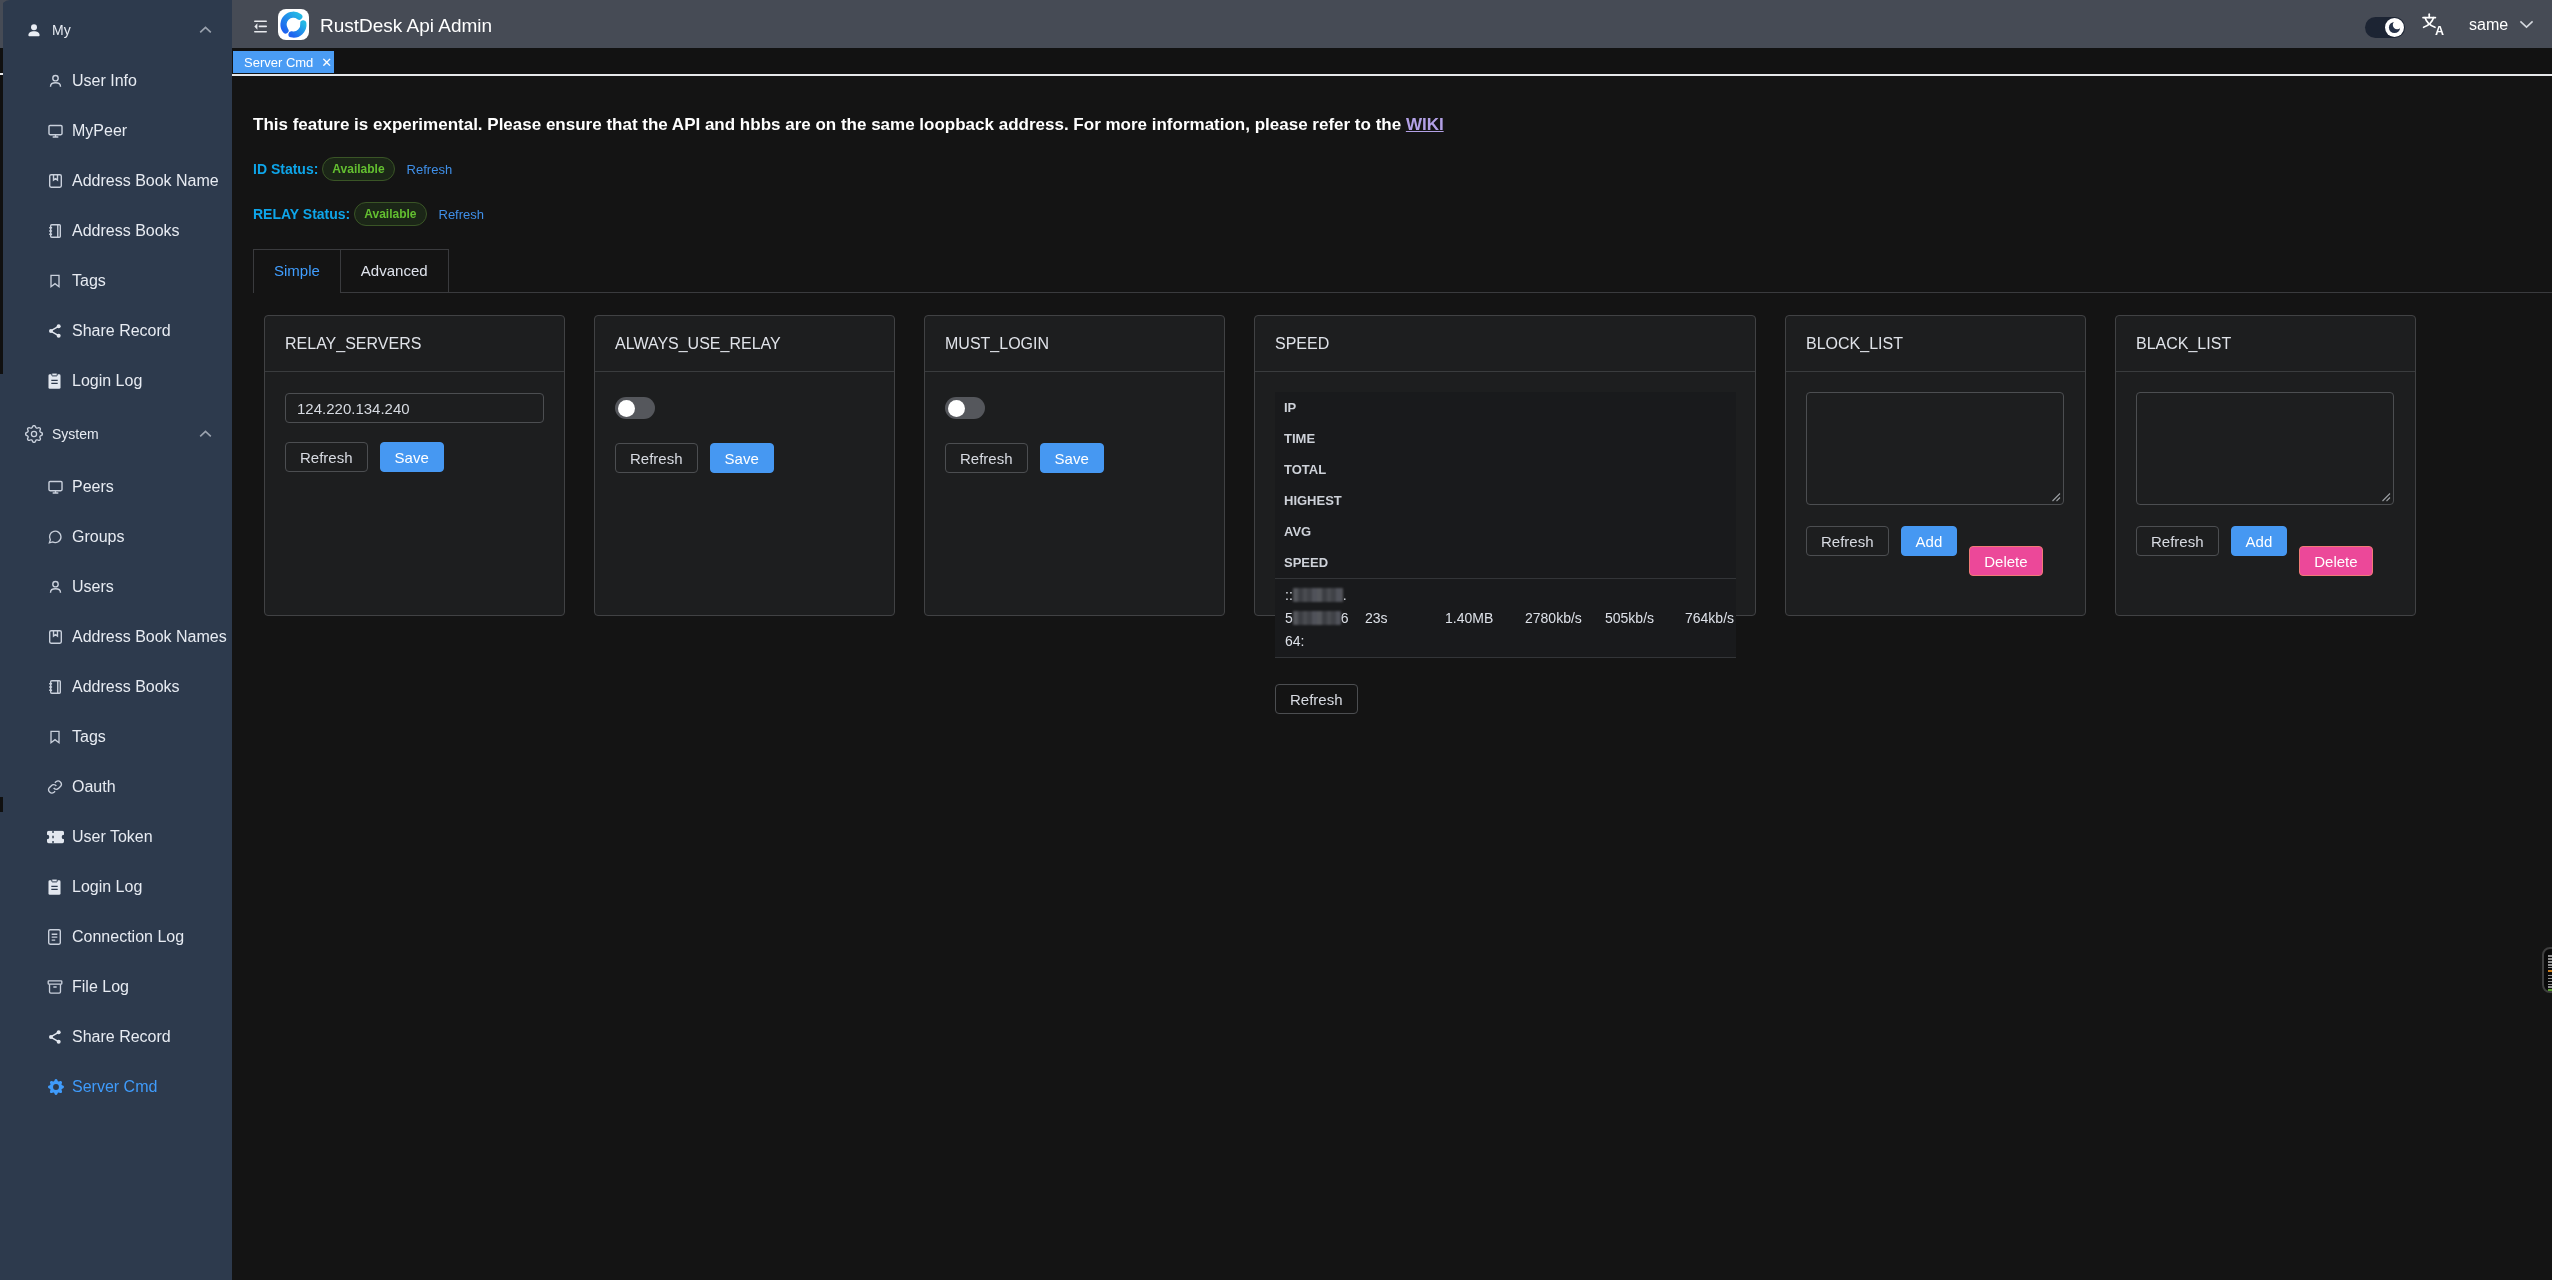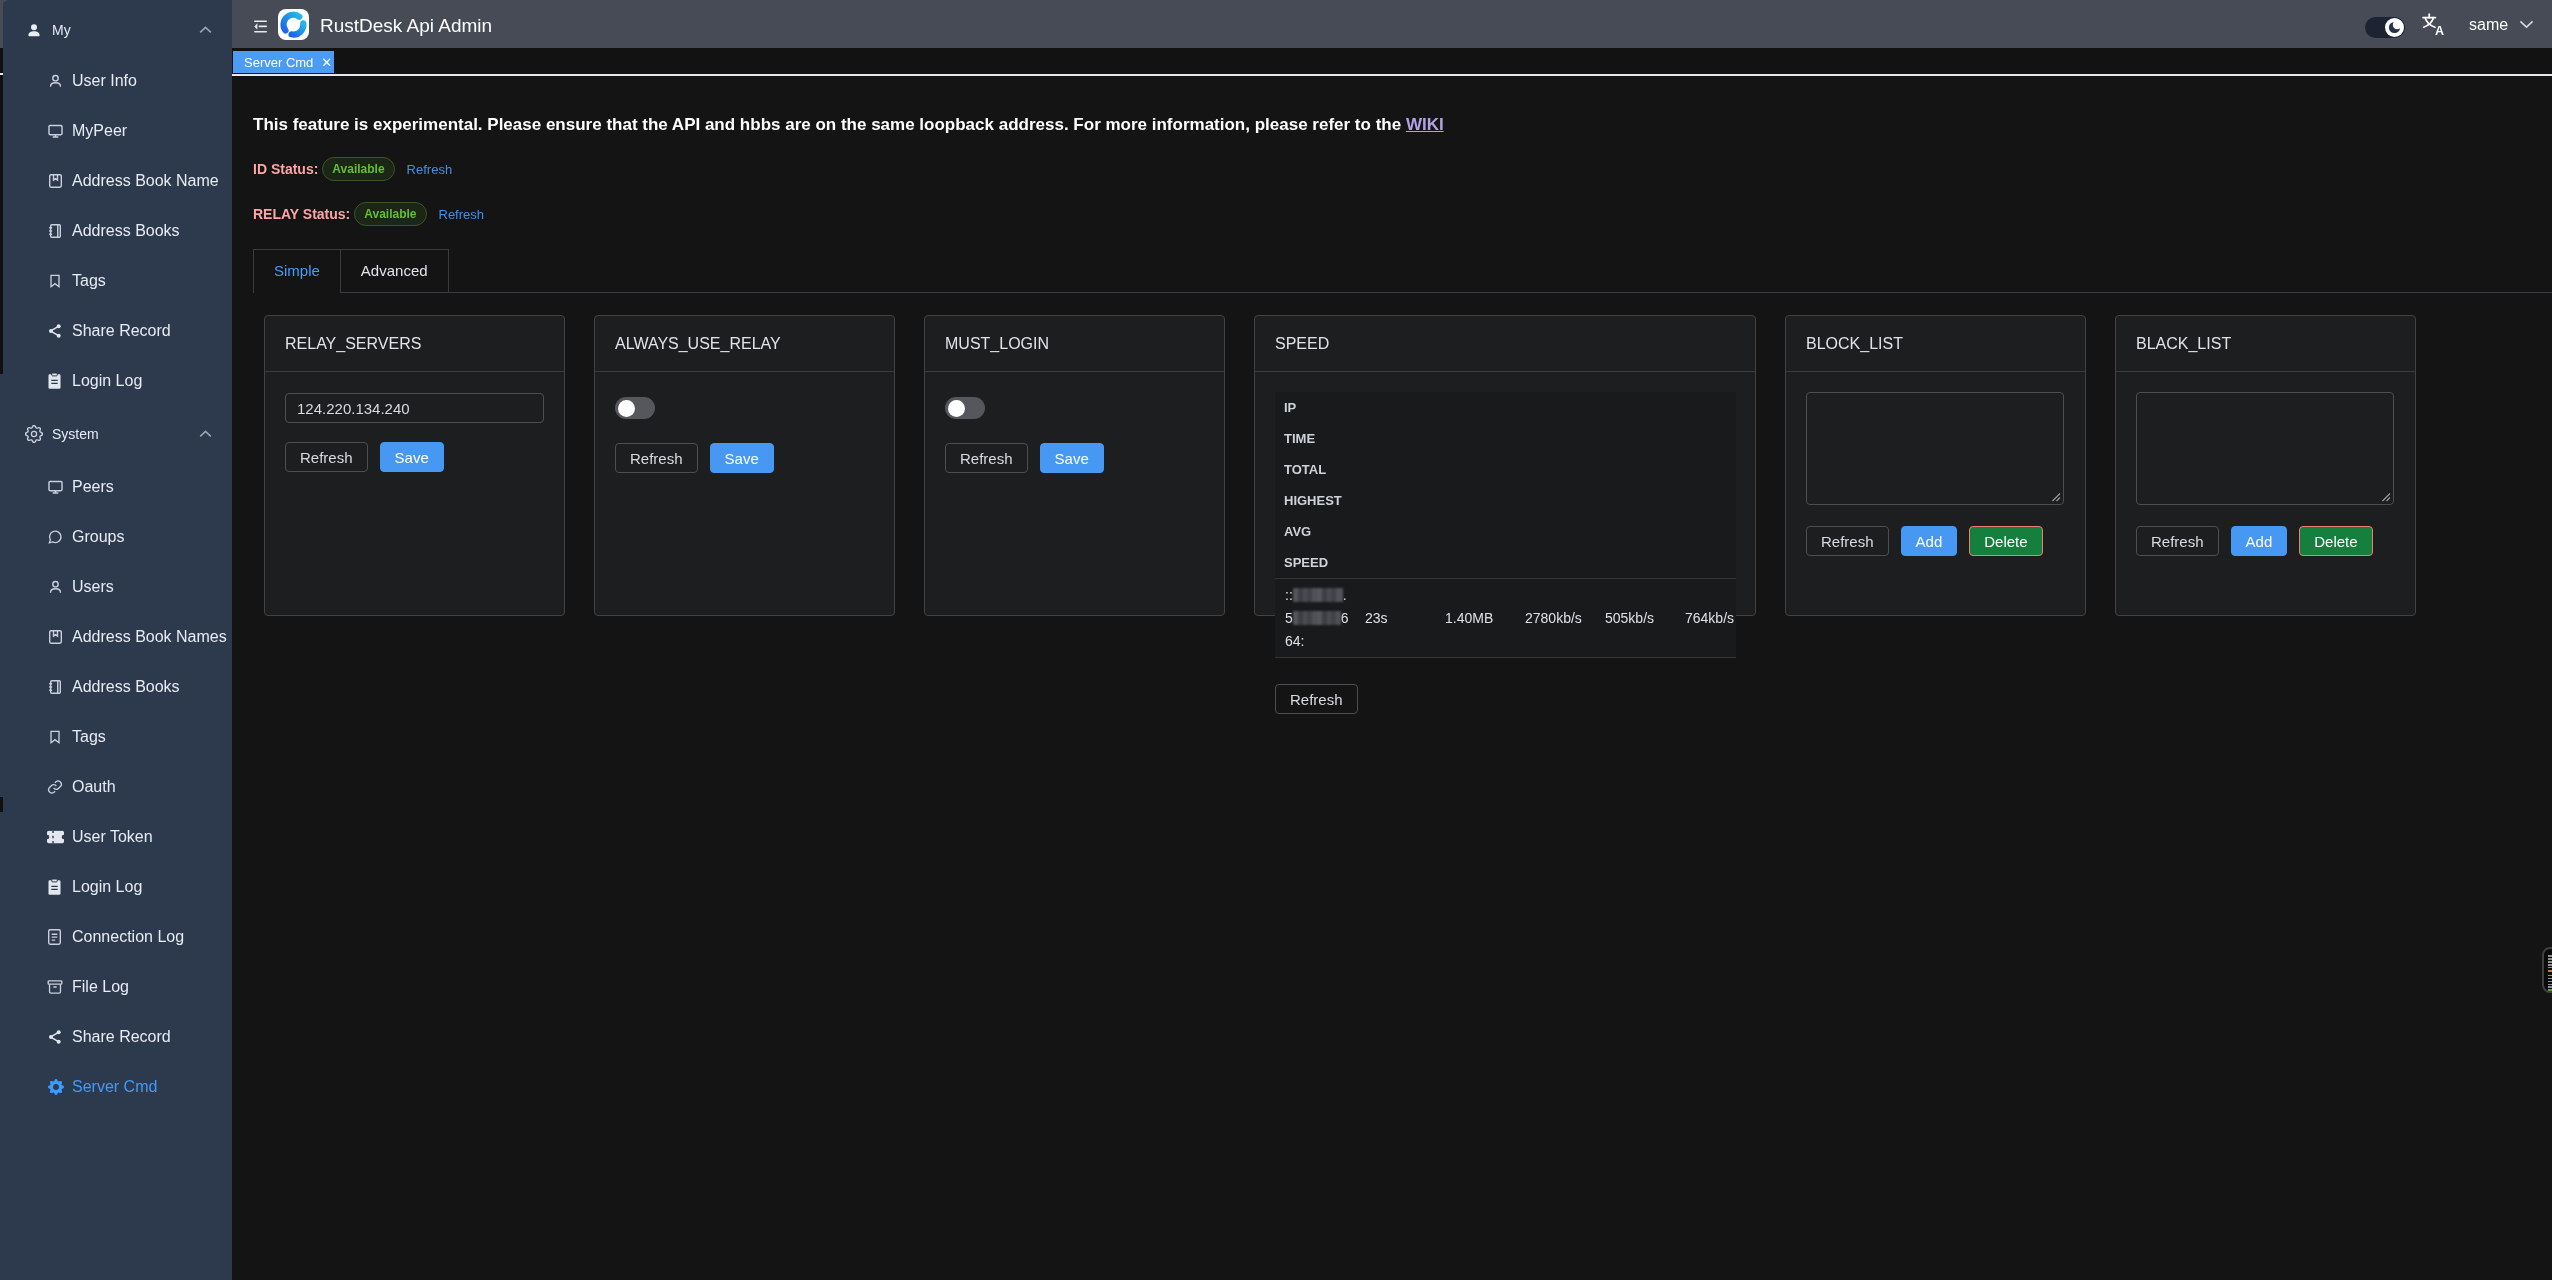--- a/index.html
+++ b/index.html
@@ -33,42 +33,42 @@
   .huser { position:absolute; left:2469px; top:16px; color:#fff; font-size:16px; z-index:2; }
   .hchev { position:absolute; left:2519px; top:20px; z-index:2; }
   .hchev svg, .hlang svg, .hamb svg, .logo svg, .hswitch svg, .mi svg { display:block; }
   
   .content { position:absolute; left:232px; top:76px; width:2320px; height:1204px; padding:36px 0 0 21px; z-index:1; }
   .exp { color:#fff; font-size:17px; font-weight:bold; line-height:26px; }
   .exp a { color:#b3a1e6; text-decoration:underline; }
   .status { height:24px; display:flex; align-items:center; }
   .s1 { margin-top:19px; }
   .s2 { margin-top:21px; }
-  .status .lbl { color:#fca5a5; font-size:14px; font-weight:bold; }
+  .status .lbl { color:#0ea5e9; font-size:14px; font-weight:bold; }
   .tag { display:inline-flex; align-items:center; height:24px; padding:0 9px; margin-left:4px; background:#1b2617; border:1px solid #3a5526; border-radius:12px; color:#63bf30; font-size:12px; font-weight:bold; }
   .reflink { color:#3f8fe8; font-size:13px; margin-left:12px; }
   
   .tabs { display:flex; margin-top:23px; height:44px; position:relative; }
   .tabs::after { content:''; position:absolute; left:0; right:0; bottom:0; height:1px; background:#3a3b3e; }
   .tb { height:44px; line-height:42px; padding:0 20px; border:1px solid #3a3b3e; border-bottom:none; font-size:15px; color:#dfe3ec; position:relative; }
   .tb + .tb { border-left:none; }
   .tb.active { color:#409eff; background:#141414; z-index:2; }
   .tb.active::after { content:''; position:absolute; left:0; right:0; bottom:-1px; height:1px; background:#141414; }
   
   .cards { display:flex; gap:29px; margin-top:22px; margin-left:11px; }
   .card { width:301px; height:301px; background:#1d1e1f; border:1px solid #414244; border-radius:4px; }
   .card.wide { width:502px; }
   .card-h { height:56px; border-bottom:1px solid #3a3c3e; display:flex; align-items:center; padding:0 20px; color:#e0e3e9; font-size:16px; }
   .card-b { padding:20px; }
   .einput { width:100%; height:30px; margin-top:1px; border:1px solid #4c4e51; border-radius:4px; background:transparent; color:#d6dae1; font-size:15px; display:flex; align-items:center; padding:0 11px; }
   .btnrow { margin-top:19px; display:flex; }
   .btn { display:inline-flex; align-items:center; justify-content:center; height:30px; padding:0 14px; border:1px solid #4c4e51; border-radius:4px; background:transparent; color:#d8dbe2; font-size:15px; }
   .btn + .btn { margin-left:12px; }
   .btn.primary { background:#4698f2; border-color:#4698f2; color:#fff; }
-  .btn.danger { background:#15803d; border-color:#f07b75; color:#fff; }
+  .btn.danger { background:#ec4899; border-color:#f07b75; color:#fff;margin-top:20px; }
   .eswitch { width:40px; height:22px; margin-top:5px; border-radius:11px; background:#55575c; position:relative; }
   .eswitch::after { content:''; position:absolute; left:2.5px; top:2.5px; width:17px; height:17px; border-radius:50%; background:#fff; }
   .tswrow { margin-top:24px; display:flex; }
   
   .utable { width:461px; background:#191a1c; font-size:14px; color:#dde1e8; }
   .utable .hrow { display:flex; border-bottom:1px solid #333538;flex-direction:column; }
   .utable .hcell { padding:8px 0 8px 9px; font-weight:bold; font-size:13px; color:#ced2d9; }
   .utable .drow { display:flex; border-bottom:1px solid #333538; height:79px; align-items:center; }
   .utable .dcell { padding-left:10px; }
   .c0{width:80px;} .c1{width:80px;} .c2{width:80px;} .c3{width:80px;} .c4{width:80px;} .c5{width:61px;}

